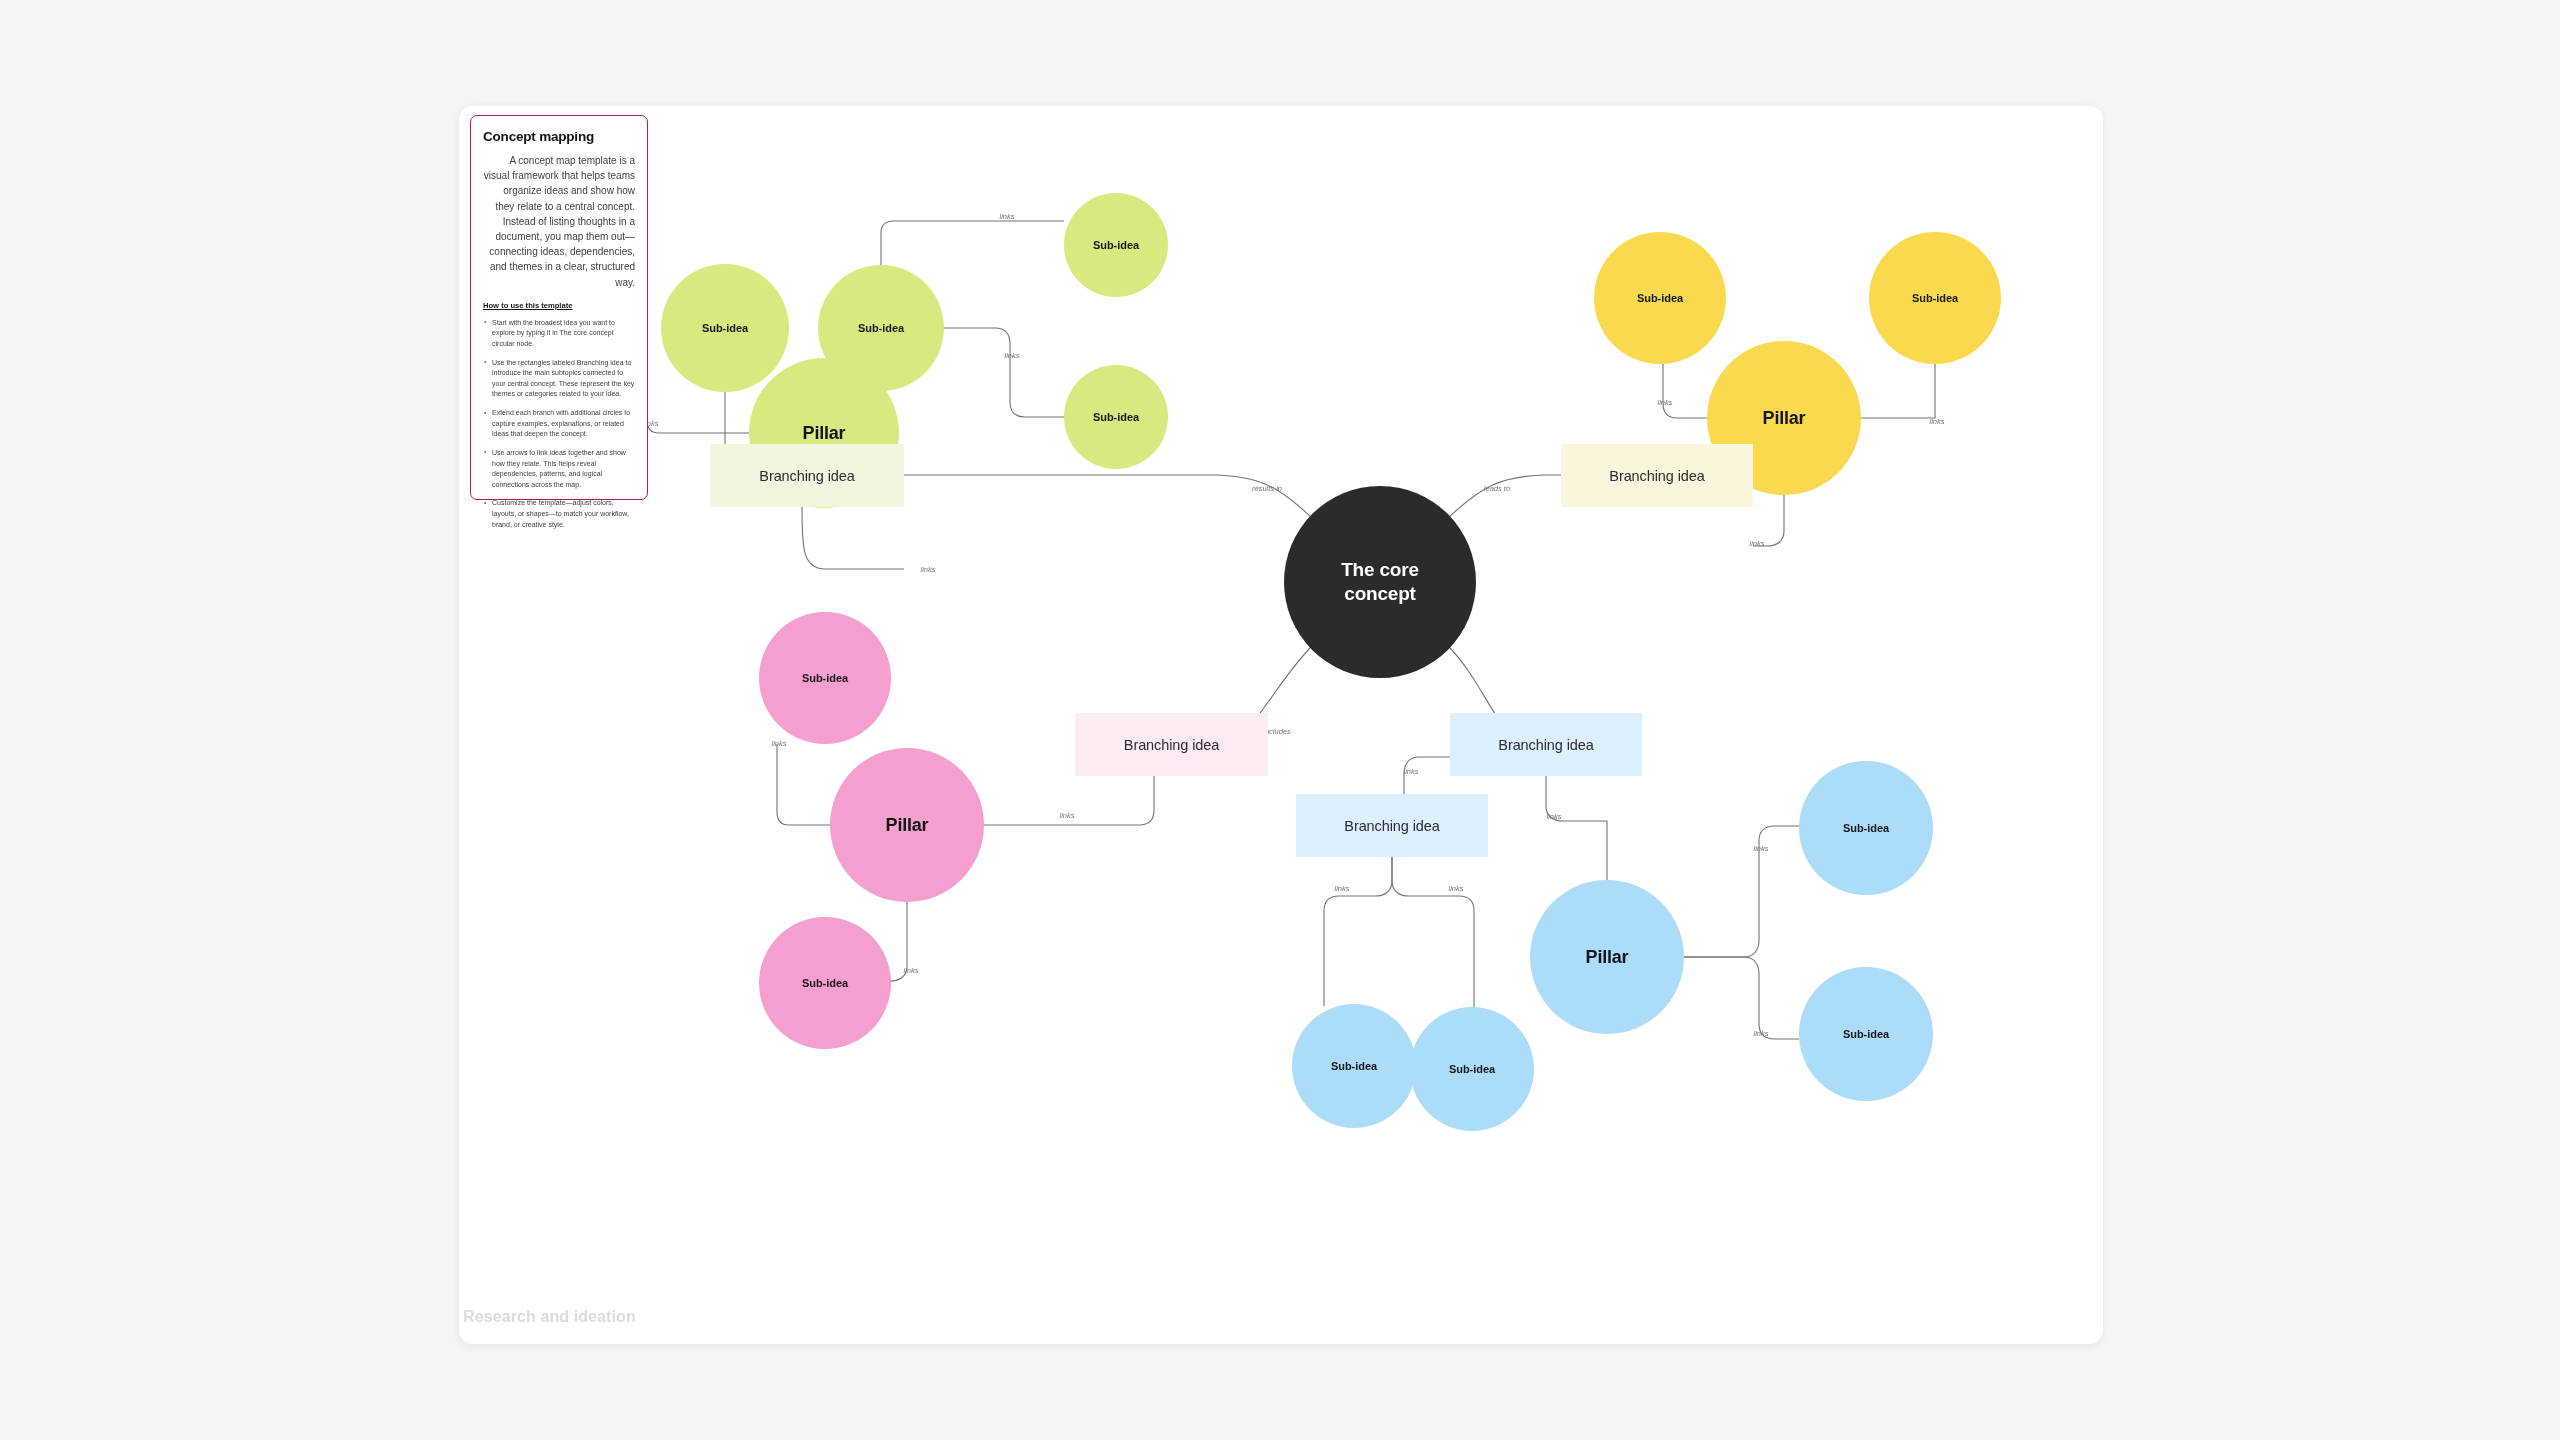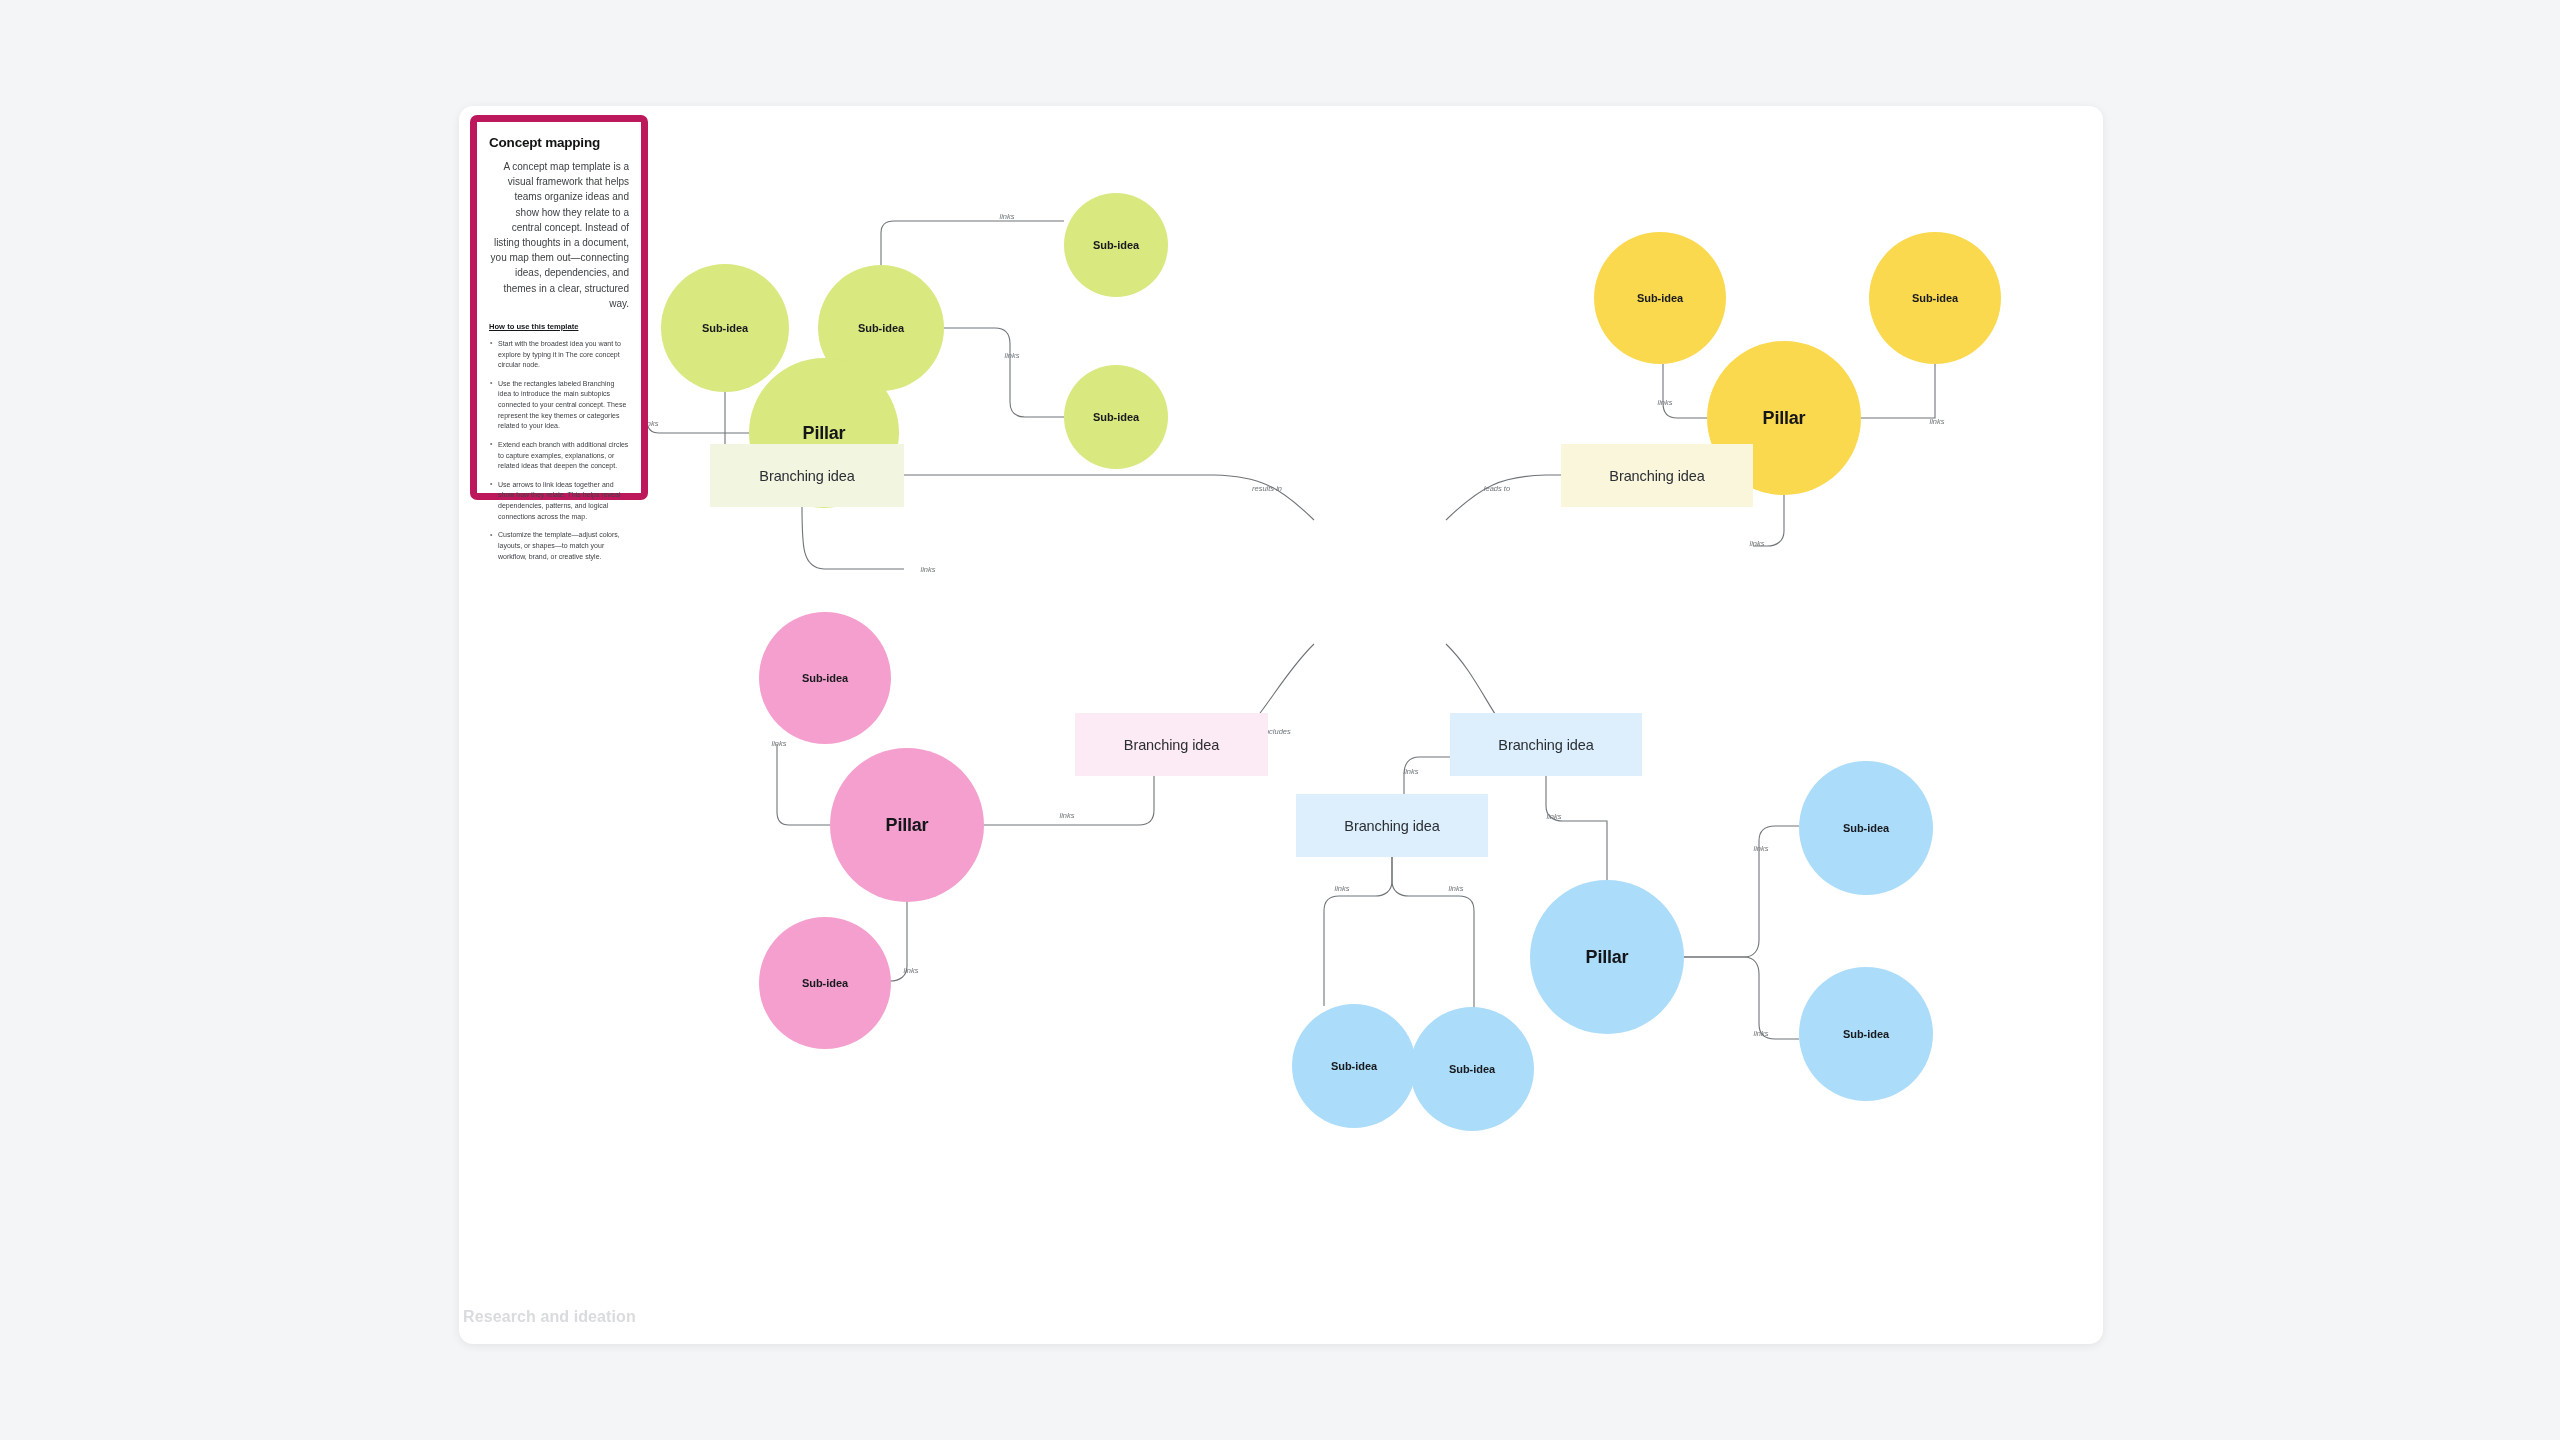--- a/index.html
+++ b/index.html
@@ -19,21 +19,21 @@
     overflow:hidden;
   }
   #map-svg{position:absolute;left:0;top:0;width:1644px;height:1238px;}
 
   
   #info-card{
     position:absolute;
     left:11px; top:9px;
     width:178px; height:385px;
     background:#ffffff;
-    border:7px solid #be185d;
+    border:1px solid #be185d;
     border-radius:7px;
     box-sizing:border-box;
     padding:13px 12px 10px 12px;
     z-index:40;
   }
   #info-title{
     font-size:13.5px; font-weight:bold; color:#111315;
     letter-spacing:-0.2px; margin:0 0 9px 0;
   }
   #info-intro{
@@ -240,20 +240,26 @@
   <div class="node circle sub-node" style="left:1340px;top:861px;width:134px;height:134px;background:#abdcfa;">
     <span class="label">Sub-idea</span>
   </div>
   <div class="node circle sub-node" style="left:833px;top:898px;width:124px;height:124px;background:#abdcfa;">
     <span class="label">Sub-idea</span>
   </div>
   <div class="node circle sub-node" style="left:951px;top:901px;width:124px;height:124px;background:#abdcfa;">
     <span class="label">Sub-idea</span>
   </div>
 
+  <div class="node circle core-node" style="left:825px;top:380px;width:192px;height:192px;background:#2b2b2d;">
+    <span class="label">
+      <span>The core</span><br>
+      <span>concept</span>
+    </span>
+  </div>
 
   <div id="info-card">
     <div id="info-title">Concept mapping</div>
     <p id="info-intro">A concept map template is a visual framework that helps teams organize ideas and show how they relate to a central concept. Instead of listing thoughts in a document, you map them out—connecting ideas, dependencies, and themes in a clear, structured way.</p>
     <div id="info-subtitle">How to use this template</div>
     <ul id="info-list">
       <li>Start with the broadest idea you want to explore by typing it in The core concept circular node.</li>
       <li>Use the rectangles labeled Branching idea to introduce the main subtopics connected to your central concept. These represent the key themes or categories related to your idea.</li>
       <li>Extend each branch with additional circles to capture examples, explanations, or related ideas that deepen the concept.</li>
       <li>Use arrows to link ideas together and show how they relate. This helps reveal dependencies, patterns, and logical connections across the map.</li>

